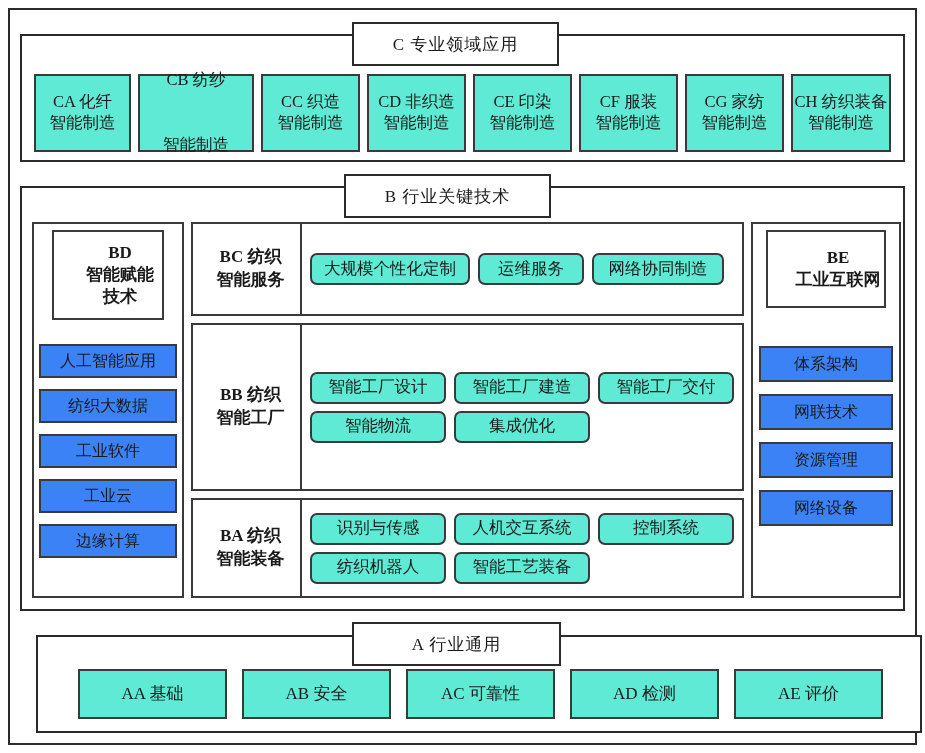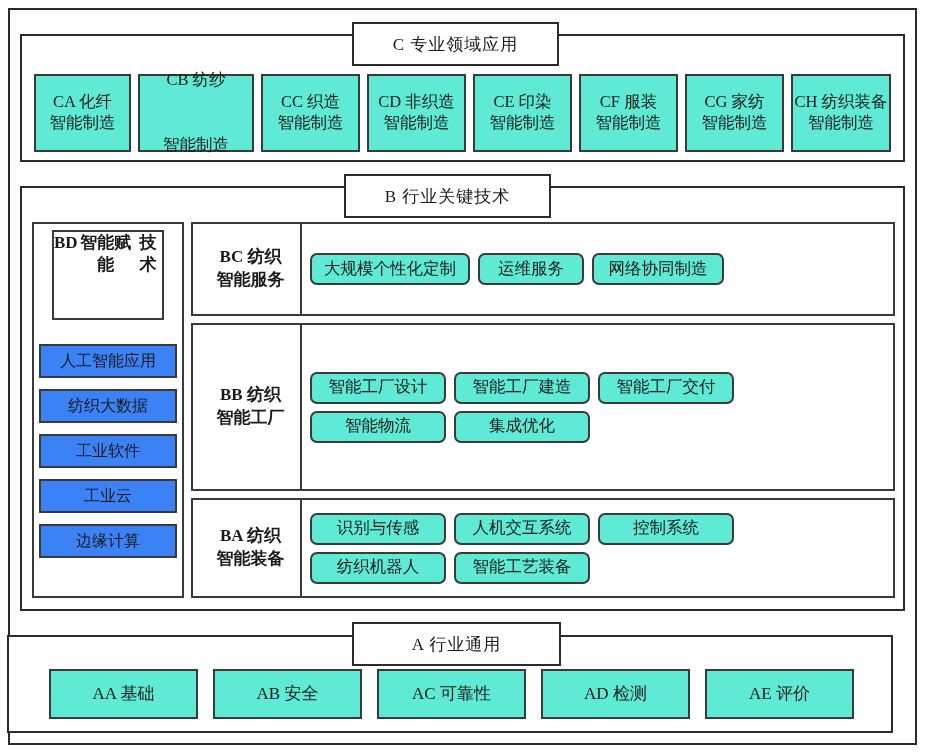--- a/index.html
+++ b/index.html
@@ -96,26 +96,27 @@
     display:flex;flex-direction:column;
     align-items:center;
   }
   #col-bd{width:152px;}
   #col-be{width:152px;}
   .col-head{
     box-sizing:border-box;
     border:2px solid #3a3a3a;
     background:#fff;
     width:112px;
-    display:flex;flex-direction:row;
-    justify-content:center;
+    display:flex;flex-direction:column;
+    align-items:center;justify-content:center;
     text-align:center;
     font-weight:bold;
     font-size:17px;
     line-height:1.3;
+    padding-left:24px;
   }
   #bd-head{height:90px;margin-top:1px;}
   #be-head{height:78px;margin-top:1px;width:120px;}
   .side-item{
     box-sizing:border-box;
     border:2px solid #3a3a3a;
     background:#3b82f6;
     width:138px;height:34px;
     display:flex;align-items:center;justify-content:center;
     font-size:16px;
@@ -168,21 +169,21 @@
   .band-body .box{height:32px;font-size:16.5px;border-radius:7px;}
 
   
   .bc-w1{width:160px;}
   .bc-w2{width:106px;}
   .bc-w3{width:132px;}
   
   .t3{width:136px;}
 
   
-  #sec-a{left:7px;top:635px;width:886px;height:98px;}
+  #sec-a{left:36px;top:635px;width:886px;height:98px;}
   #title-a{left:352px;top:622px;width:209px;height:44px;}
   #a-row{
     position:absolute;left:40px;top:32px;
     width:805px;height:50px;
     display:flex;gap:15px;
   }
   #a-row .box{width:155px;height:50px;font-size:17px;}
 </style>
 </head>
 <body>
@@ -290,20 +291,32 @@
                 <div class="box t3">控制系统</div>
               </div>
               <div class="band-row">
                 <div class="box t3">纺织机器人</div>
                 <div class="box t3">智能工艺装备</div>
               </div>
             </div>
           </div>
         </div>
 
+      <div class="side-col" id="col-be">
+        <div class="col-head" id="be-head">
+          <span class="l1">BE</span>
+          <span class="l2">工业互联网</span>
+        </div>
+        <div id="be-list">
+            <div class="side-item">体系架构</div>
+            <div class="side-item">网联技术</div>
+            <div class="side-item">资源管理</div>
+            <div class="side-item">网络设备</div>
+          </div>
+      </div>
 
     </div>
   </div>
   <div class="section-title" id="title-b">B 行业关键技术</div>
 
   <div class="section" id="sec-a">
     <div id="a-row">
         <div class="box">AA 基础</div>
         <div class="box">AB 安全</div>
         <div class="box">AC 可靠性</div>

